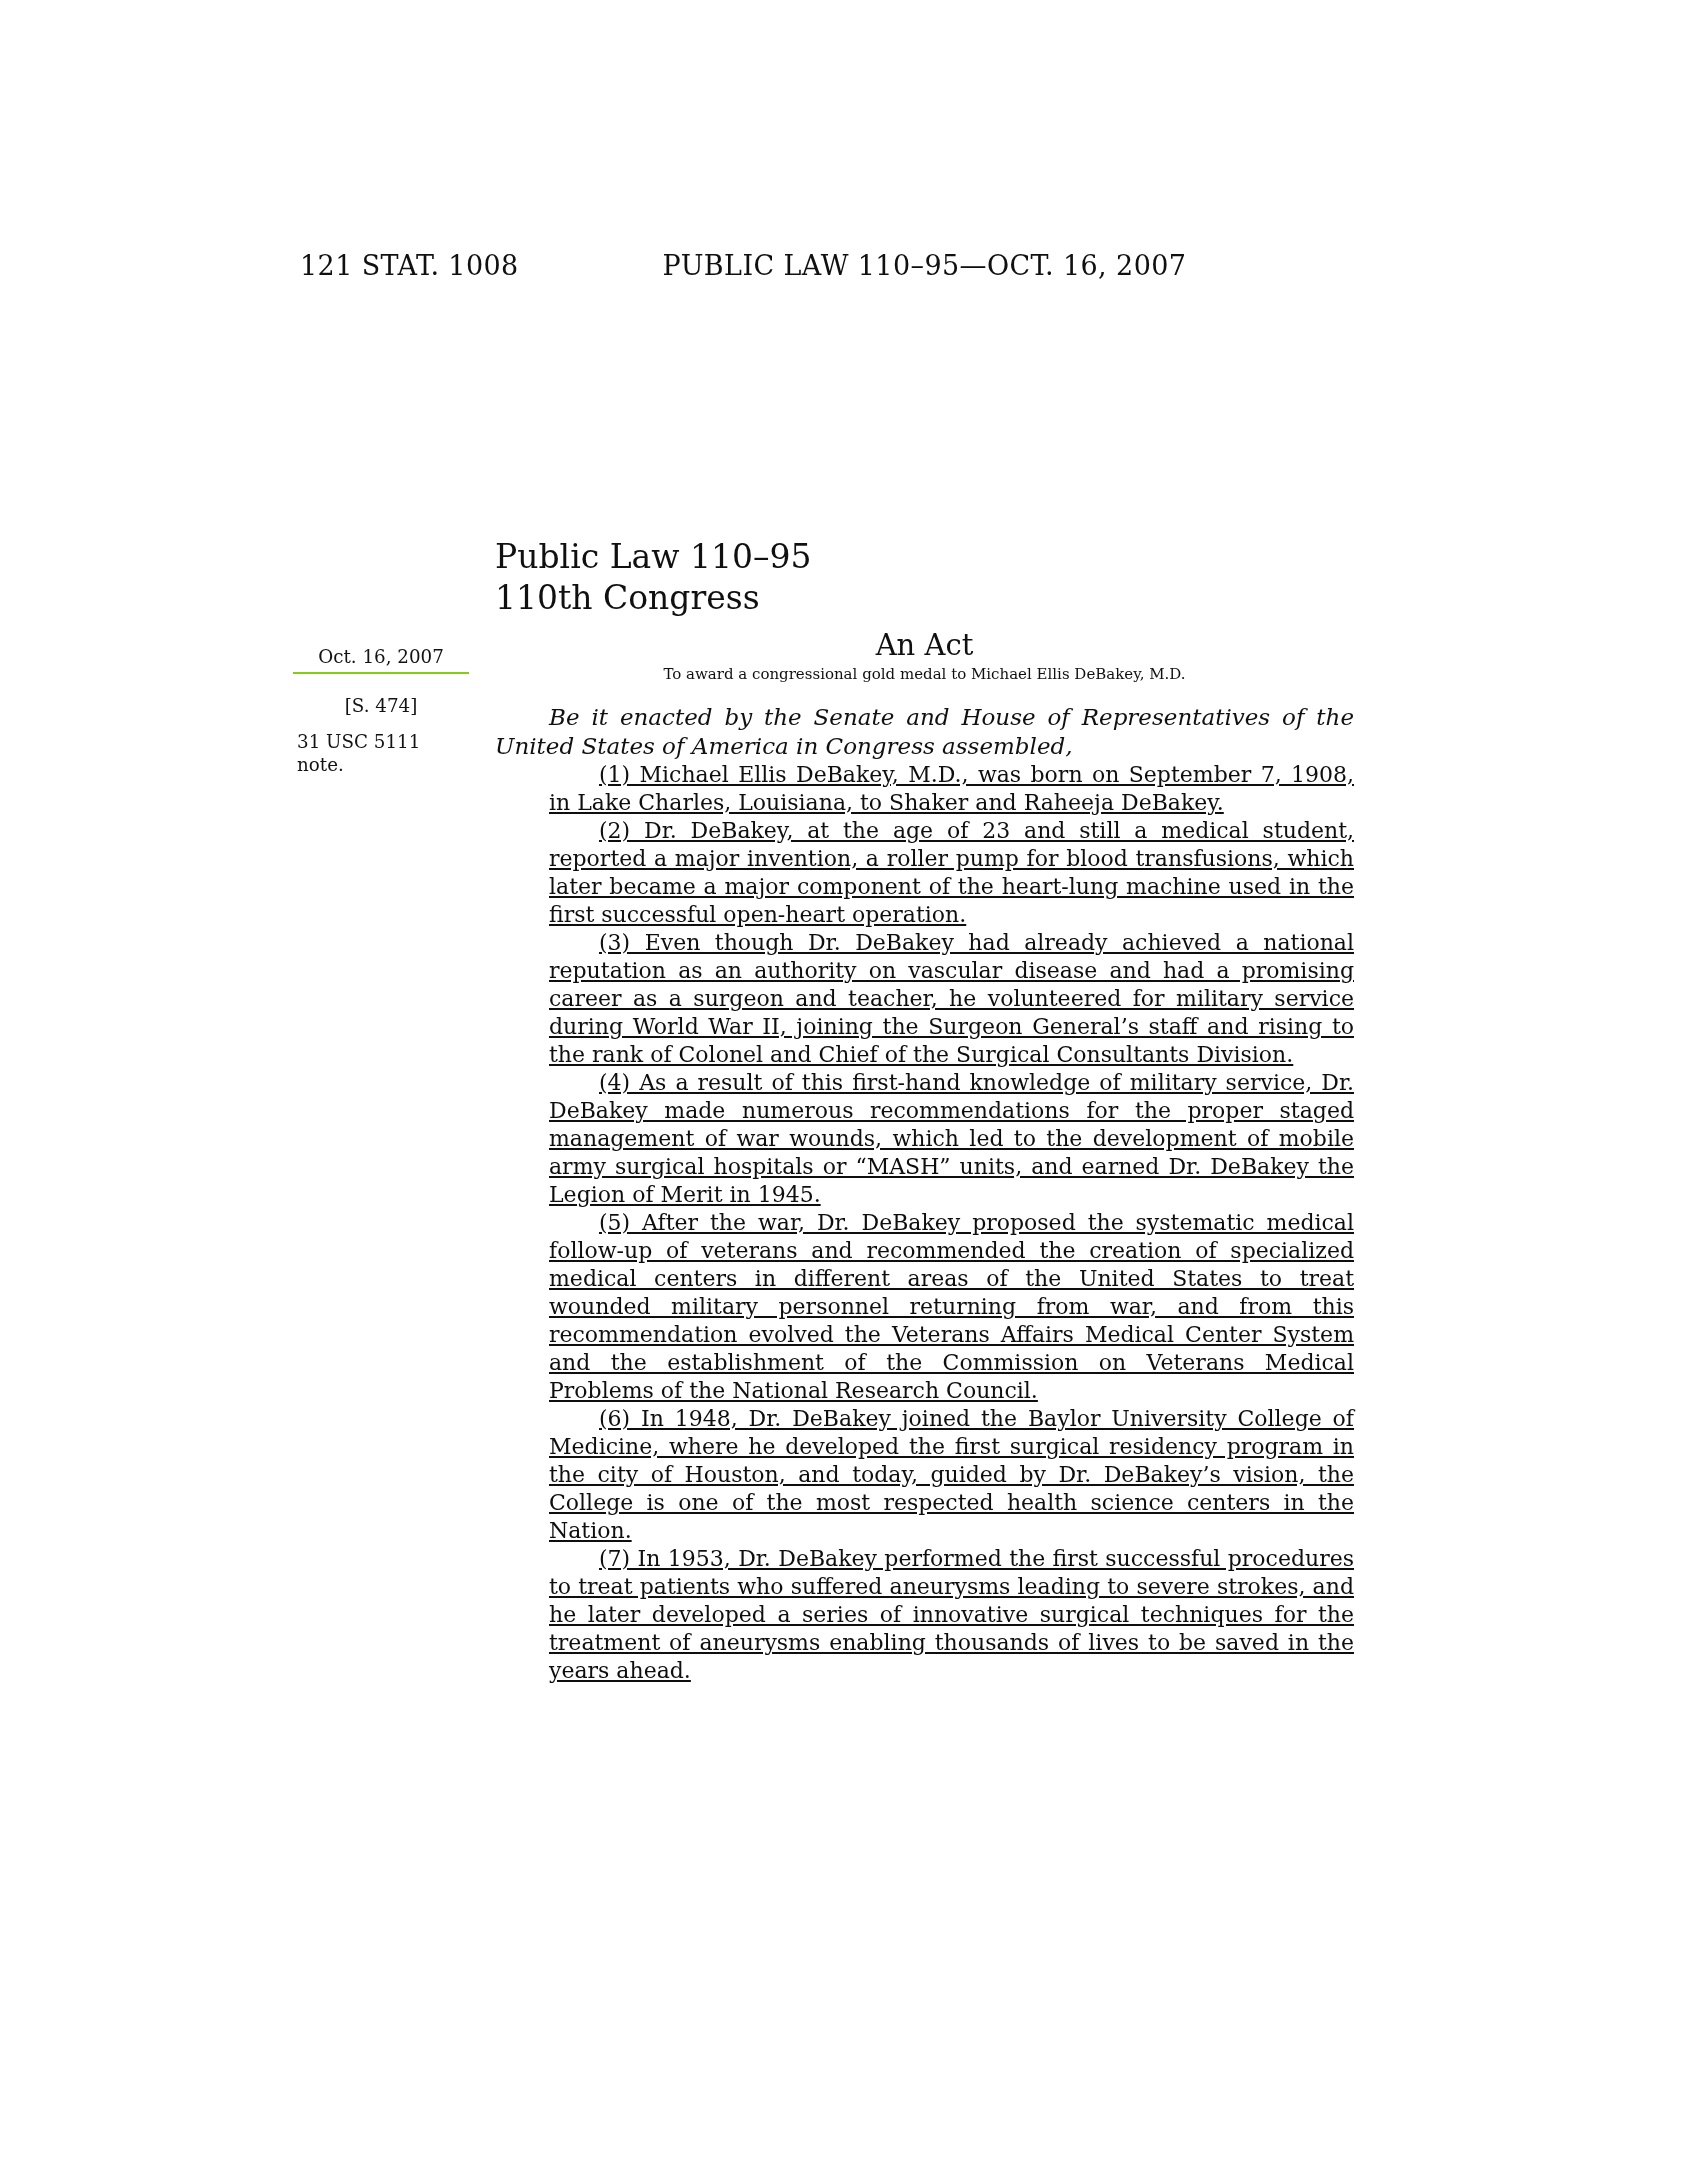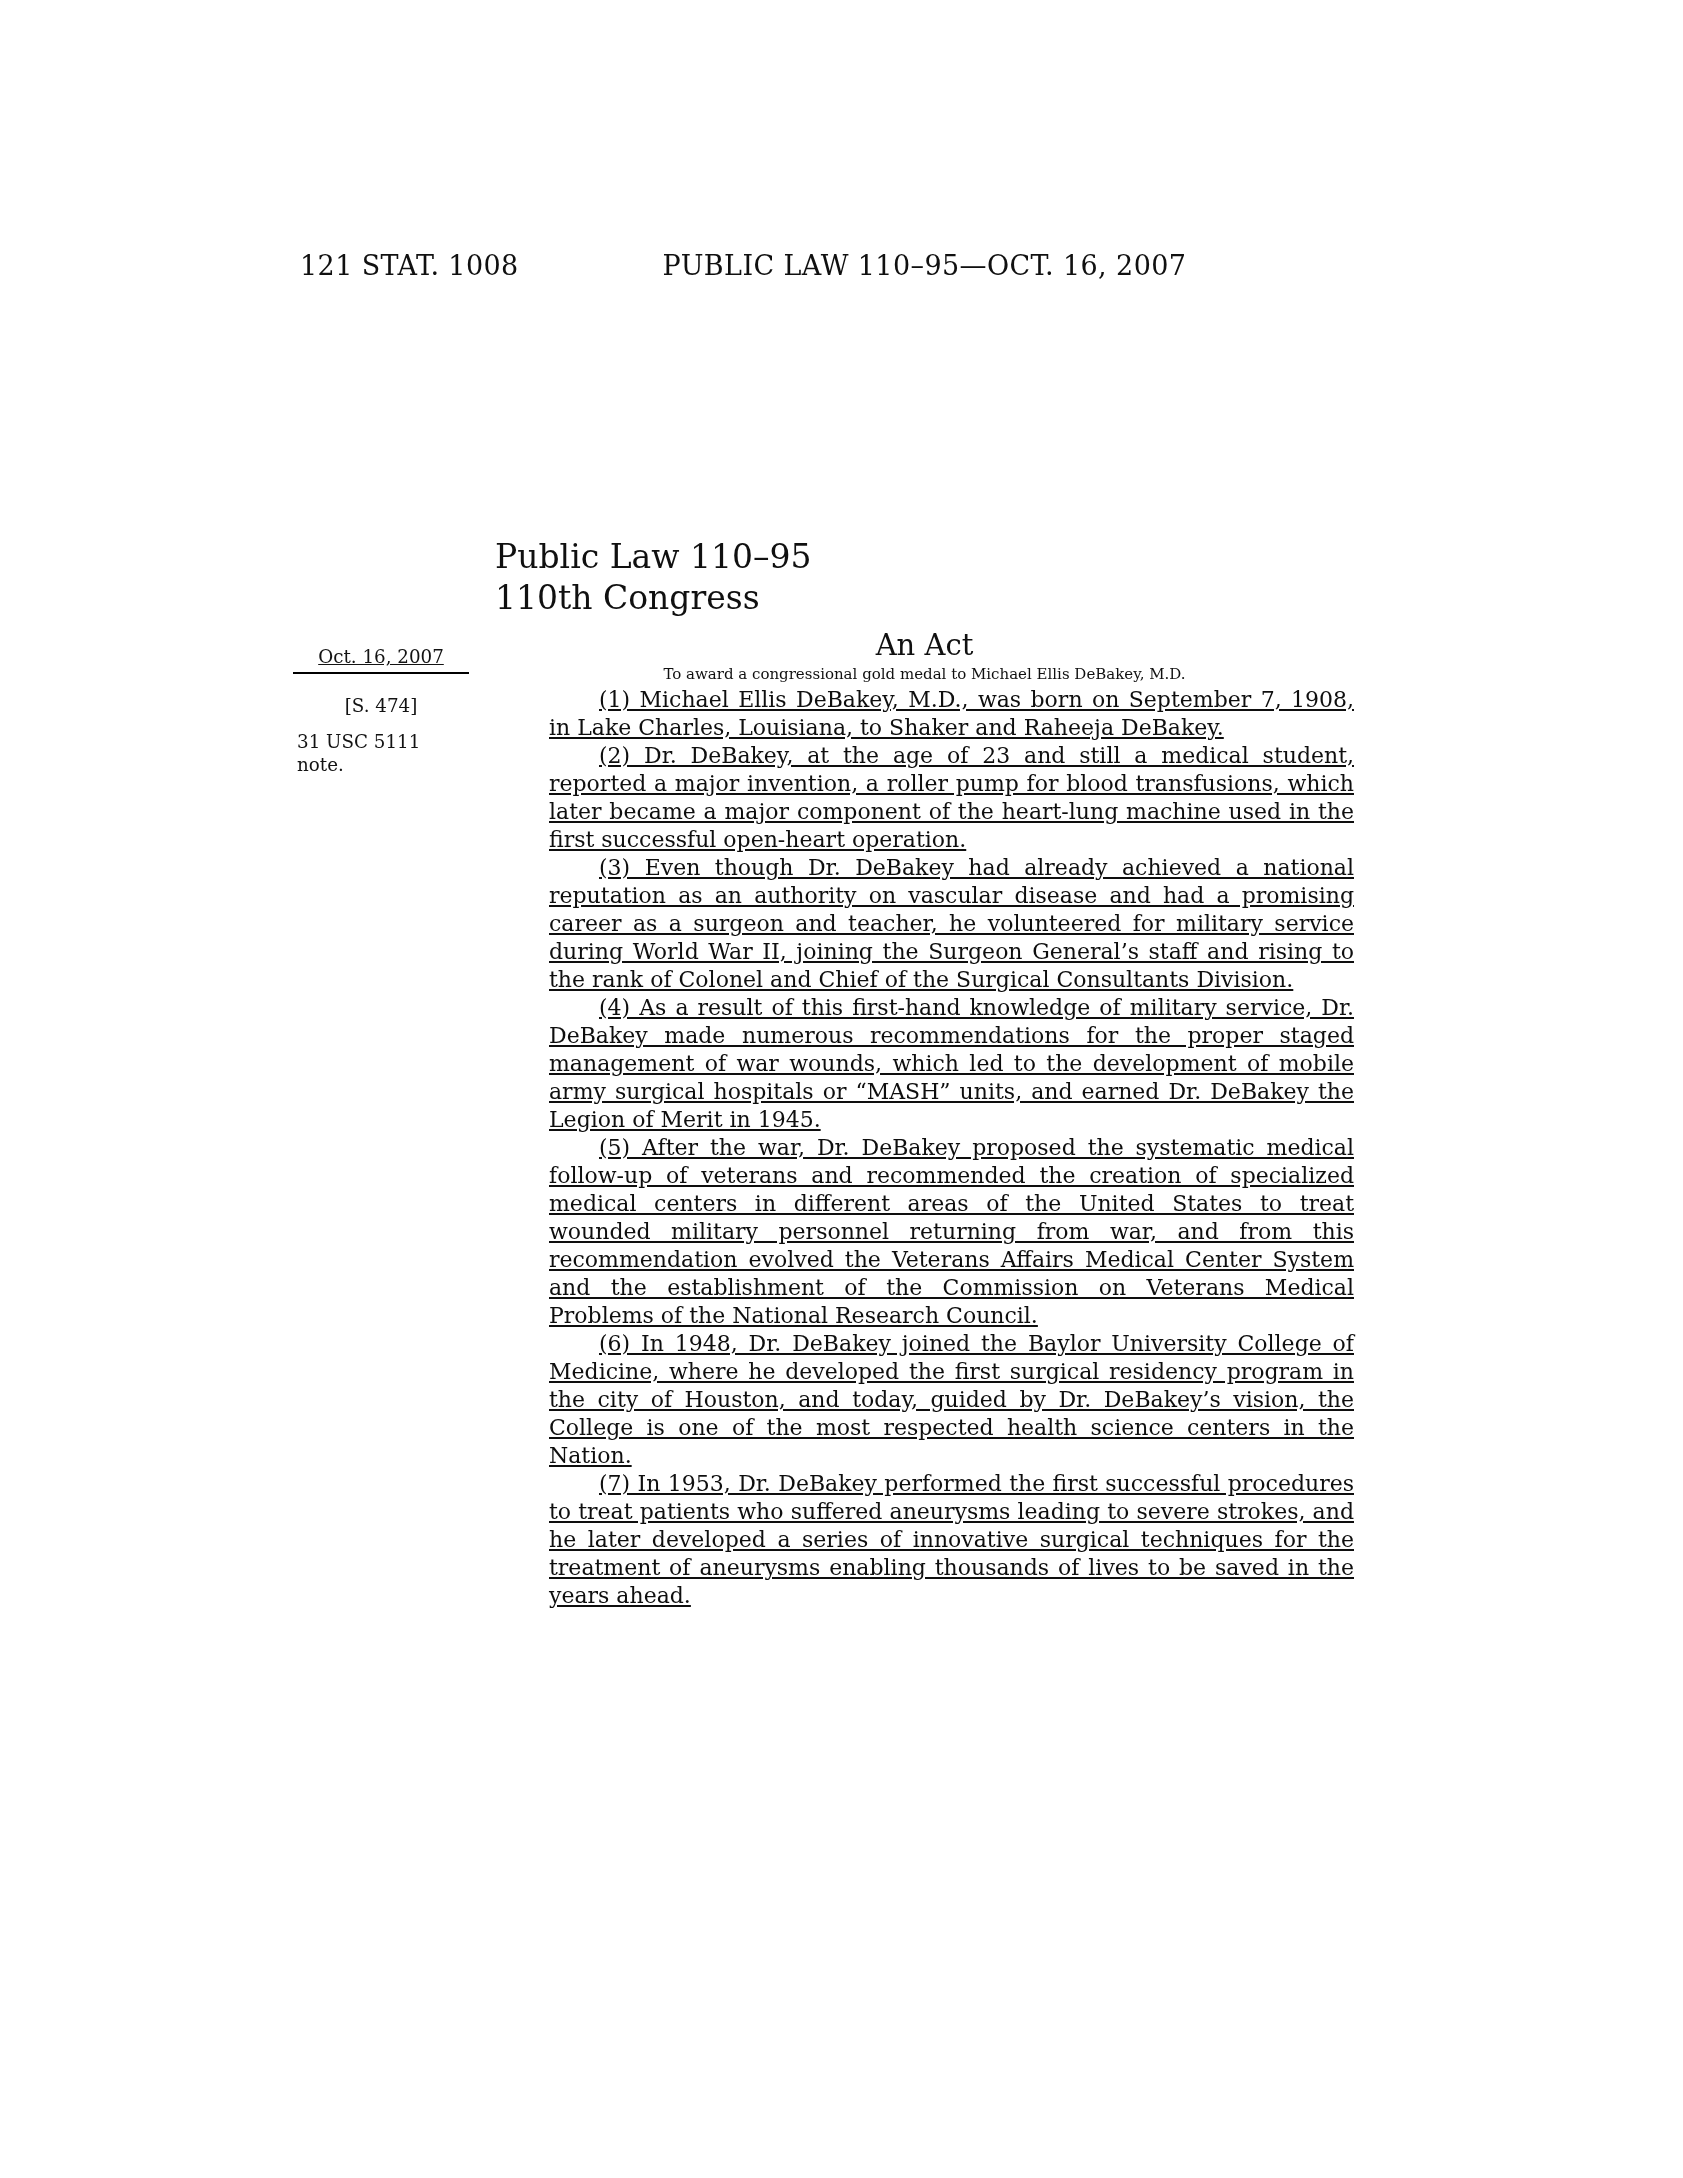--- a/index.html
+++ b/index.html
@@ -35,21 +35,21 @@
   }
 
   
   .margin-note {
     position: absolute;
     font-size: 18.3px;
     line-height: 23px;
     color: #131313;
   }
   .date-note { left: 293px; top: 645px; width: 176px; text-align: center; }
-  .date-note .date { display: block; padding-bottom: 4px; border-bottom: 2px solid #000000; text-decoration: underline; }
+  .date-note .date { display: block; padding-bottom: 4px; border-bottom: 2px solid #84cc16; }
   .date-note .bill { display: block; padding-top: 20px; }
   .usc-note { left: 297px; top: 730px; width: 168px; text-align: left; white-space: pre-line; }
 
   
   .column {
     position: absolute;
     left: 495px;
     top: 536px;
     width: 859px;
   }
@@ -116,20 +116,21 @@
   </div>
 
   <div class="margin-note usc-note">31 USC 5111
 note.</div>
 
   <div class="column">
     <div class="law-number">Public Law 110–95</div>
     <div class="congress-line">110th Congress</div>
     <div class="an-act">An Act</div>
     <div class="purpose">To award a congressional gold medal to Michael Ellis DeBakey, M.D.</div>
+    <p class="enacting">Be it enacted by the Senate and House of Representatives of the United States of America in Congress assembled,</p>
     <p class="body-text finding">(1) Michael Ellis DeBakey, M.D., was born on September 7, 1908, in Lake Charles, Louisiana, to Shaker and Raheeja DeBakey.</p>
     <p class="body-text finding">(2) Dr. DeBakey, at the age of 23 and still a medical student, reported a major invention, a roller pump for blood transfusions, which later became a major component of the heart-lung machine used in the first successful open-heart operation.</p>
     <p class="body-text finding">(3) Even though Dr. DeBakey had already achieved a national reputation as an authority on vascular disease and had a promising career as a surgeon and teacher, he volunteered for military service during World War II, joining the Surgeon General’s staff and rising to the rank of Colonel and Chief of the Surgical Consultants Division.</p>
     <p class="body-text finding">(4) As a result of this first-hand knowledge of military service, Dr. DeBakey made numerous recommendations for the proper staged management of war wounds, which led to the development of mobile army surgical hospitals or “MASH” units, and earned Dr. DeBakey the Legion of Merit in 1945.</p>
     <p class="body-text finding">(5) After the war, Dr. DeBakey proposed the systematic medical follow-up of veterans and recommended the creation of specialized medical centers in different areas of the United States to treat wounded military personnel returning from war, and from this recommendation evolved the Veterans Affairs Medical Center System and the establishment of the Commission on Veterans Medical Problems of the National Research Council.</p>
     <p class="body-text finding">(6) In 1948, Dr. DeBakey joined the Baylor University College of Medicine, where he developed the first surgical residency program in the city of Houston, and today, guided by Dr. DeBakey’s vision, the College is one of the most respected health science centers in the Nation.</p>
     <p class="body-text finding">(7) In 1953, Dr. DeBakey performed the first successful procedures to treat patients who suffered aneurysms leading to severe strokes, and he later developed a series of innovative surgical techniques for the treatment of aneurysms enabling thousands of lives to be saved in the years ahead.</p>
   </div>
 
 </div>

